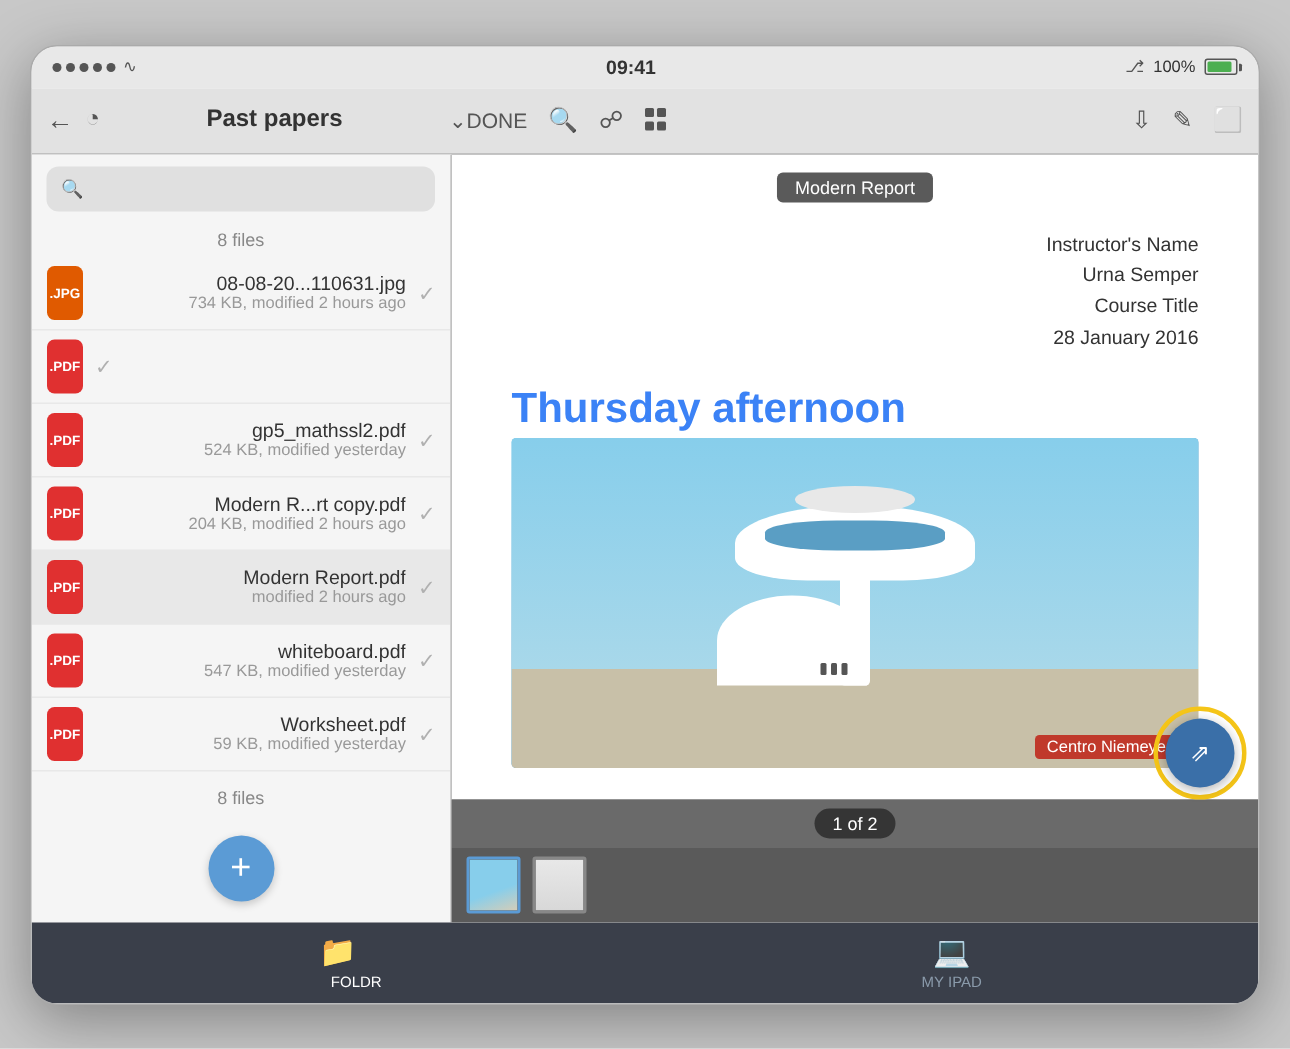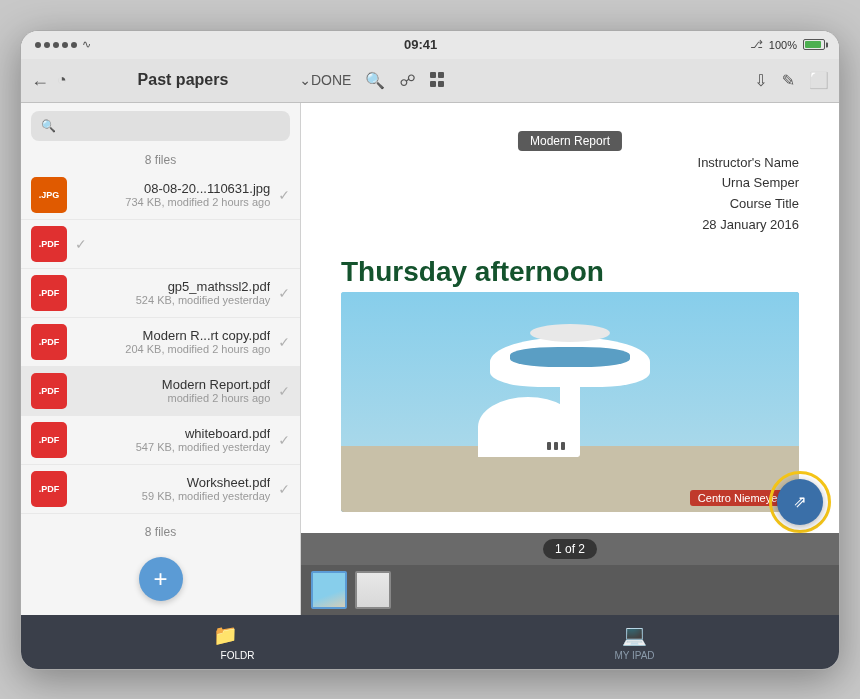--- a/index.html
+++ b/index.html
@@ -126,21 +126,21 @@
     .file-count {
       font-size: 12px; color: #888; text-align: center; padding: 4px 0;
     }
     .file-list { flex: 1; overflow-y: auto; }
     .file-item {
       display: flex; align-items: center; padding: 6px 10px;
       border-bottom: 1px solid #e8e8e8; cursor: pointer; gap: 8px;
     }
     .file-item.active { background: #e8e8e8; }
     .file-thumb {
-      width: 36px; height: 36px; border-radius: 5px;
+      width: 24px; height: 36px; border-radius: 5px;
       display: flex; align-items: center; justify-content: center;
       font-size: 9px; font-weight: 700; color: white; flex-shrink: 0;
     }
     .file-thumb.jpg { background: #e05a00; }
     .file-thumb.pdf { background: #e03030; }
     .file-info { flex: 1; min-width: 0; text-align: right; }
     .file-name { font-size: 13px; color: #333; white-space: nowrap; overflow: hidden; text-overflow: ellipsis; }
     .file-meta { font-size: 11px; color: #999; }
     .file-check { font-size: 14px; color: #b0b0b0; }
     .file-count-bottom { font-size: 12px; color: #888; text-align: center; padding: 8px 0; }
@@ -182,21 +182,21 @@
       flex: 1;
       background: white;
       margin: 0;
       overflow: hidden;
       position: relative;
       display: flex;
       flex-direction: column;
     }
     .doc-tag {
       position: absolute;
-      top: 28px;
+      top: 12px;
       left: 50%;
       transform: translateX(-50%);
       background: #5a5a5a;
       color: white;
       font-size: 12px;
       padding: 3px 12px;
       border-radius: 4px;
       z-index: 10;
       white-space: nowrap;
     }
@@ -209,21 +209,21 @@
     .doc-header-info {
       text-align: right;
       font-size: 13px;
       color: #333;
       line-height: 1.6;
       margin-bottom: 20px;
     }
     .doc-title {
       font-size: 28px;
       font-weight: 700;
-      color: #14532d;
+      color: #3b82f6;
       margin-bottom: 4px;
     }
     .doc-image {
       width: 100%;
       height: 220px;
       background: linear-gradient(160deg, #87CEEB 0%, #6ab0d4 40%, #5a9ec4 60%, #e8e4d0 80%, #d4cdb8 100%);
       border-radius: 3px;
       position: relative;
       overflow: hidden;
     }

